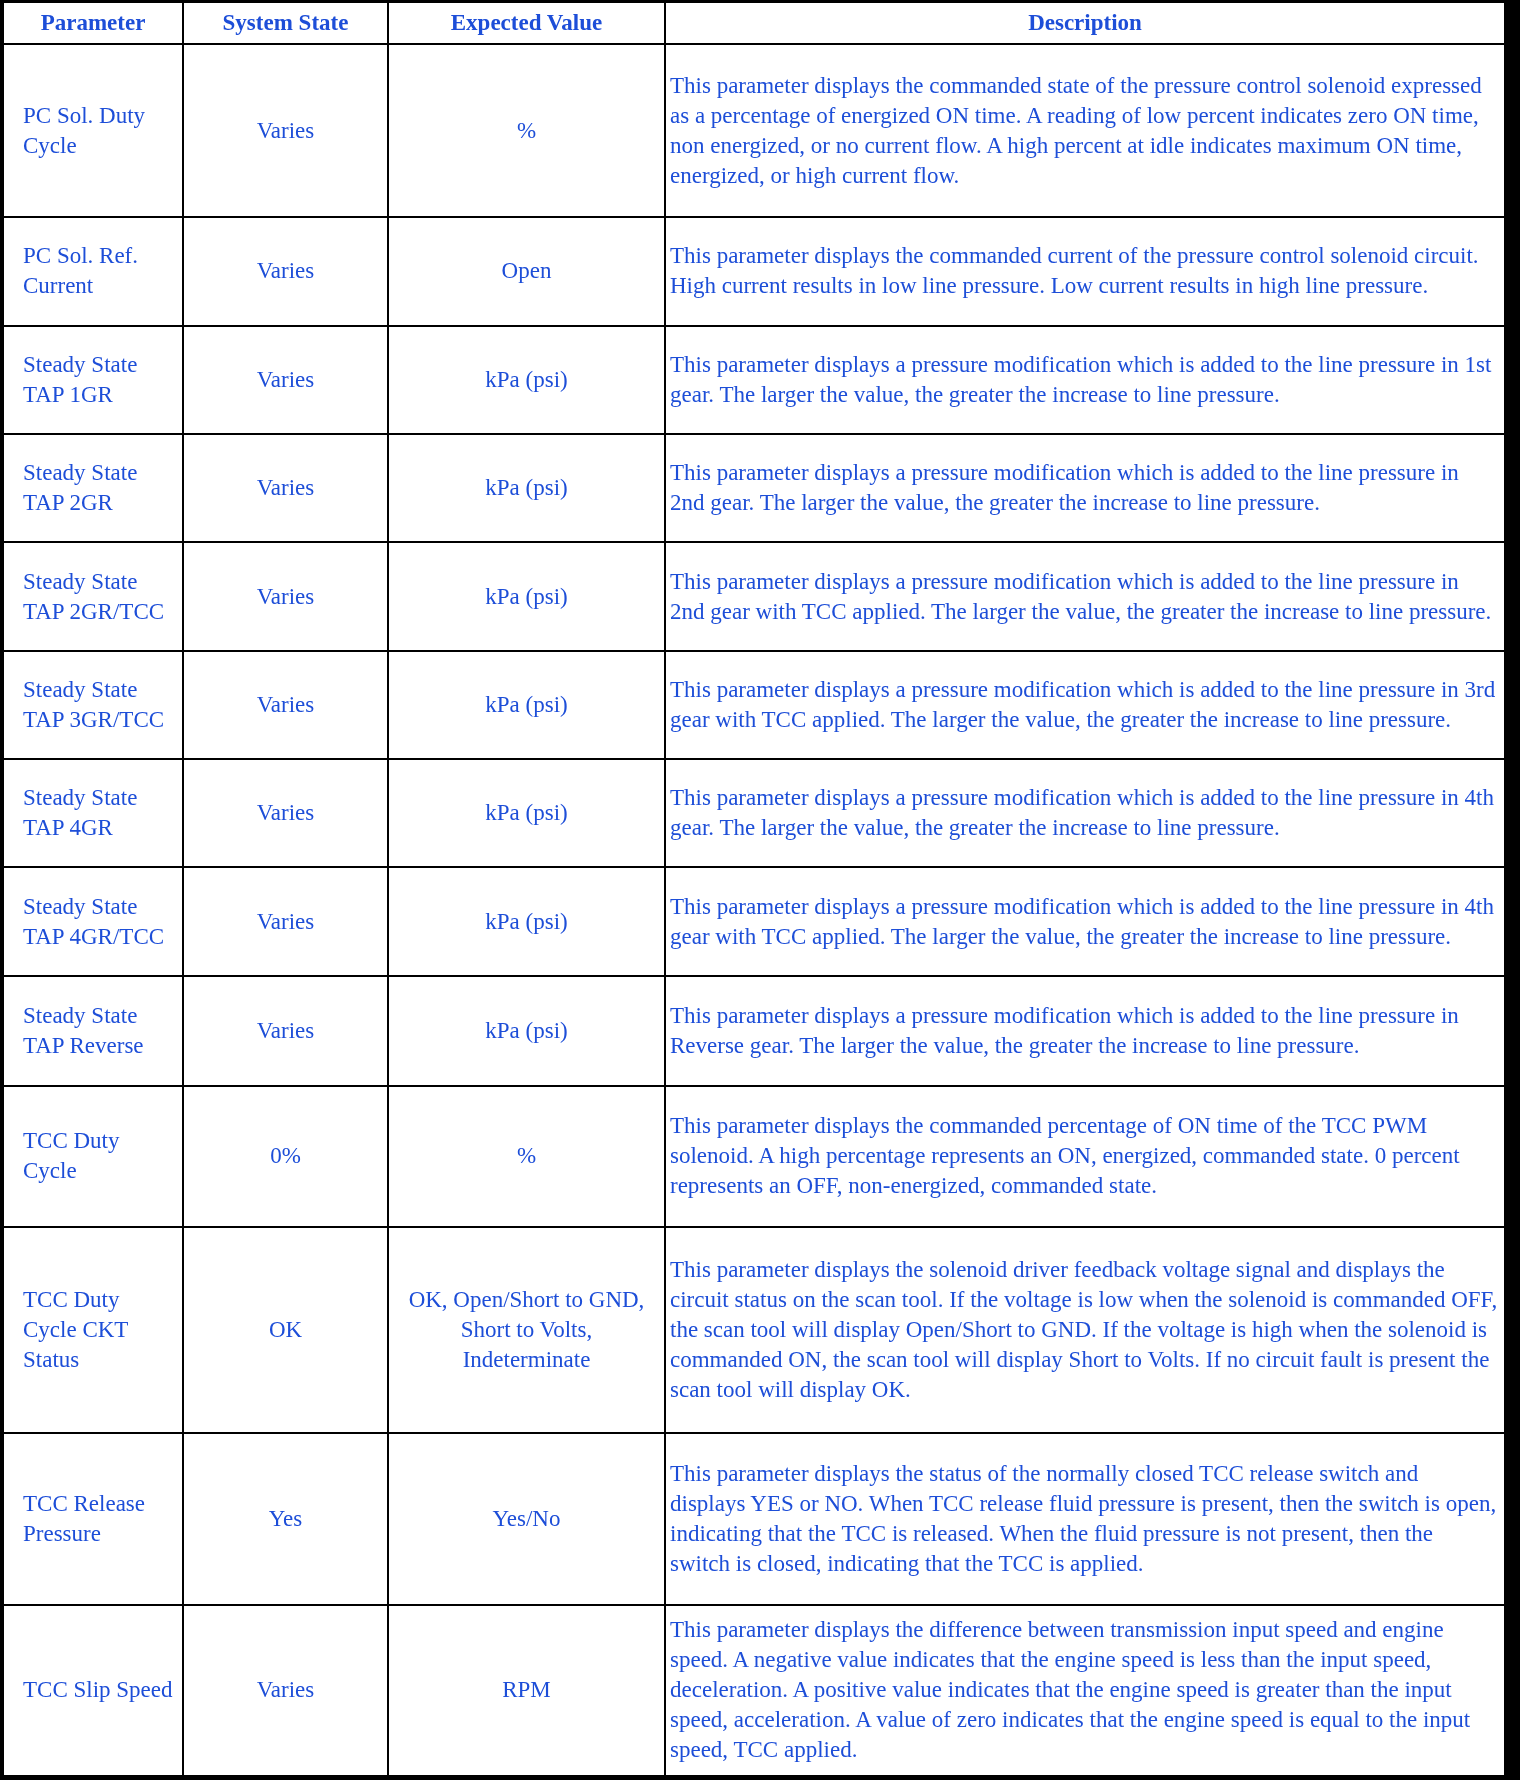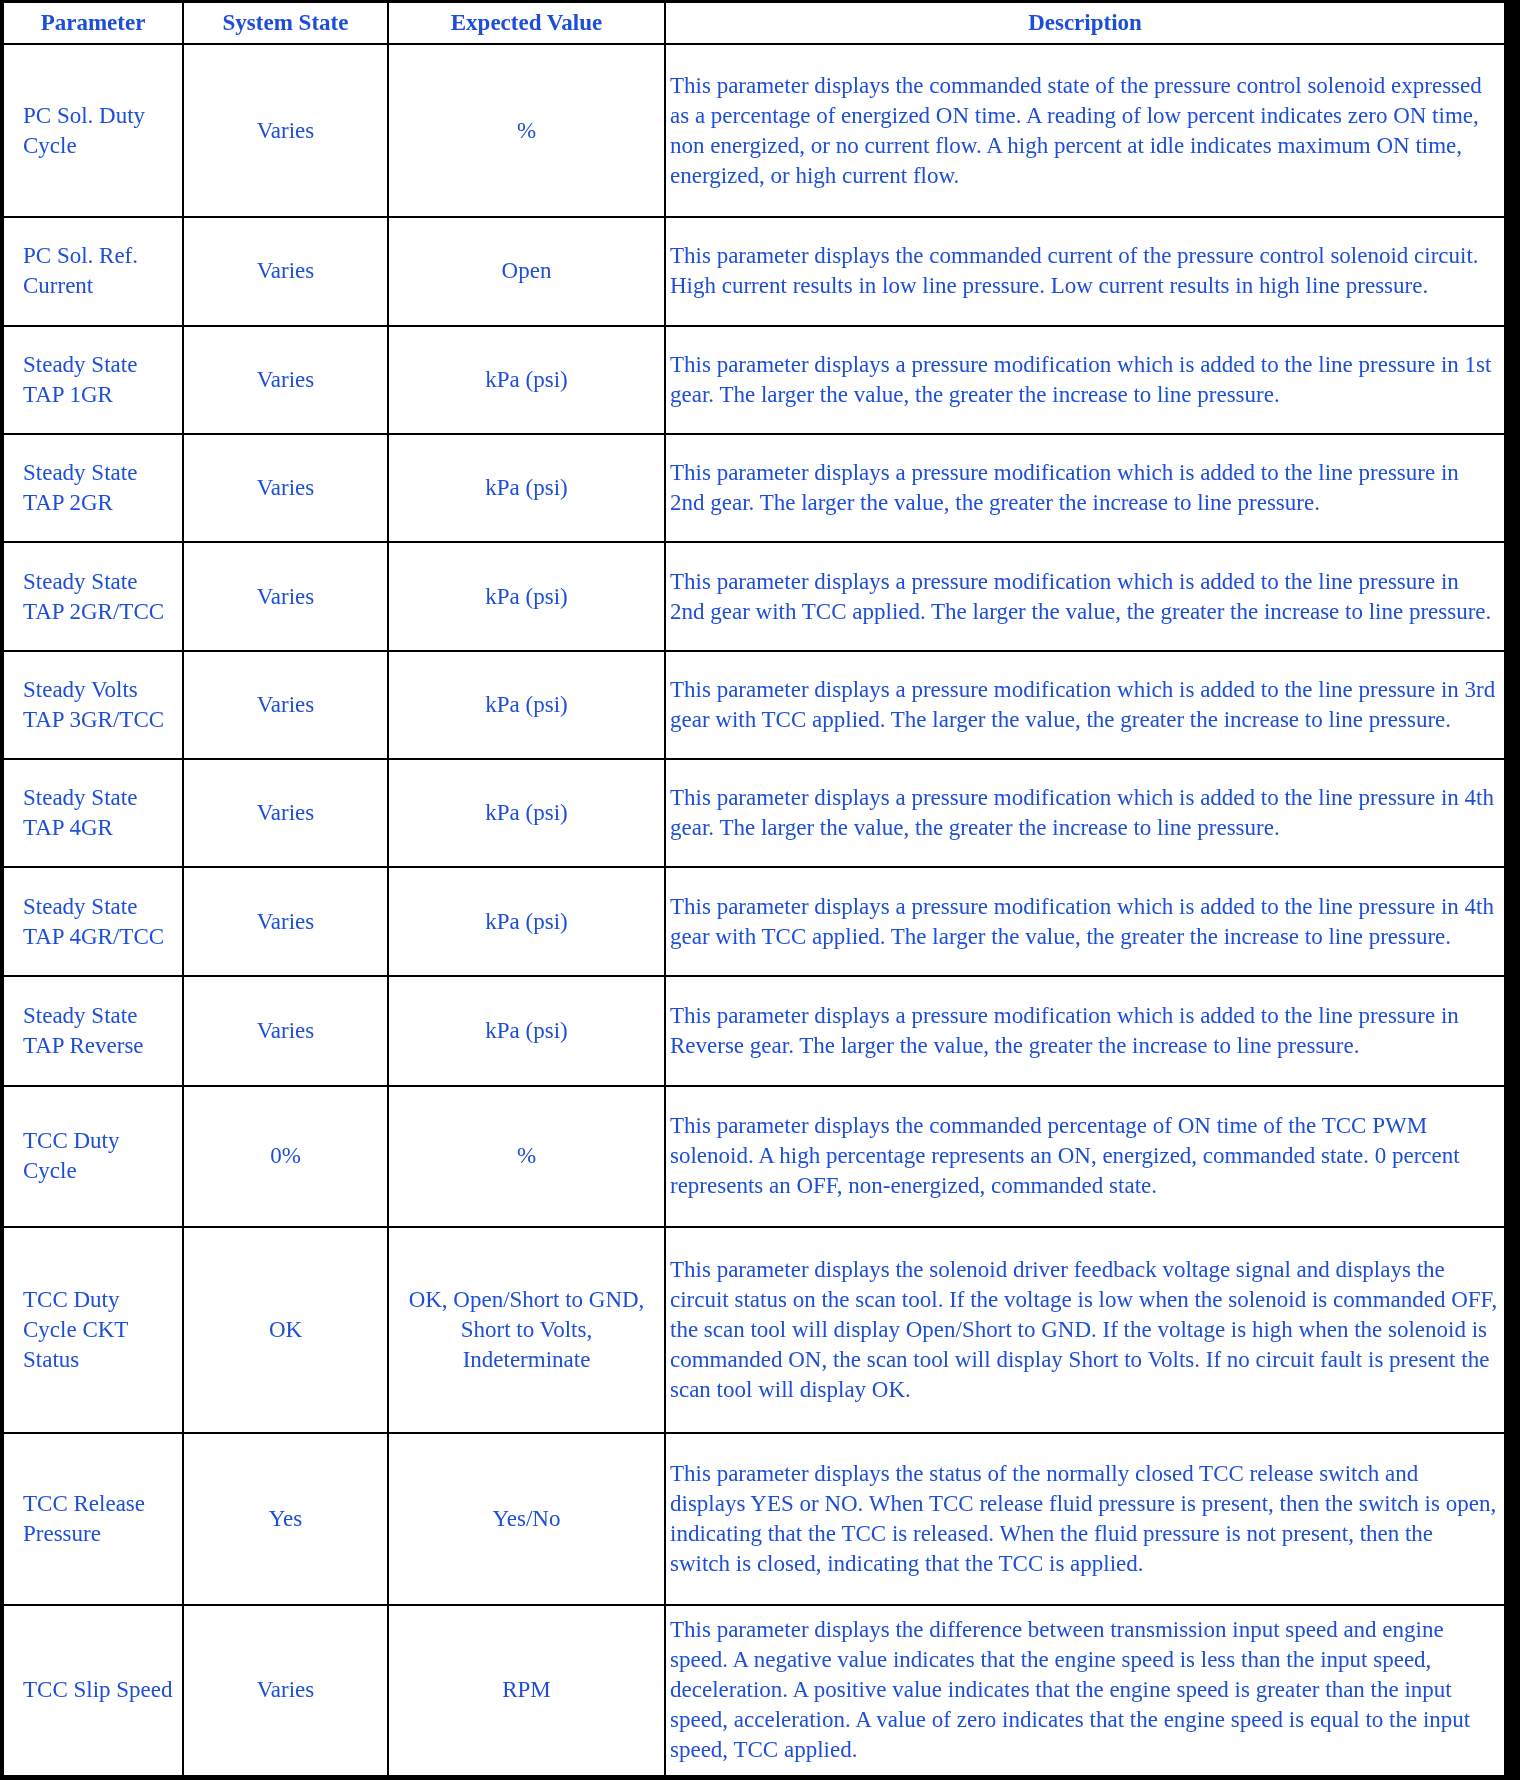--- a/index.html
+++ b/index.html
@@ -95,21 +95,21 @@
         <td class="expected">kPa (psi)</td>
         <td class="desc">This parameter displays a pressure modification which is added to the line pressure in 2nd gear. The larger the value, the greater the increase to line pressure.</td>
       </tr>
       <tr style="height:102px">
         <td class="param">Steady State TAP 2GR/TCC</td>
         <td class="state">Varies</td>
         <td class="expected">kPa (psi)</td>
         <td class="desc">This parameter displays a pressure modification which is added to the line pressure in 2nd gear with TCC applied. The larger the value, the greater the increase to line pressure.</td>
       </tr>
       <tr style="height:102px">
-        <td class="param">Steady Volts TAP 3GR/TCC</td>
+        <td class="param">Steady State TAP 3GR/TCC</td>
         <td class="state">Varies</td>
         <td class="expected">kPa (psi)</td>
         <td class="desc">This parameter displays a pressure modification which is added to the line pressure in 3rd gear with TCC applied. The larger the value, the greater the increase to line pressure.</td>
       </tr>
       <tr style="height:102px">
         <td class="param">Steady State TAP 4GR</td>
         <td class="state">Varies</td>
         <td class="expected">kPa (psi)</td>
         <td class="desc">This parameter displays a pressure modification which is added to the line pressure in 4th gear. The larger the value, the greater the increase to line pressure.</td>
       </tr>

